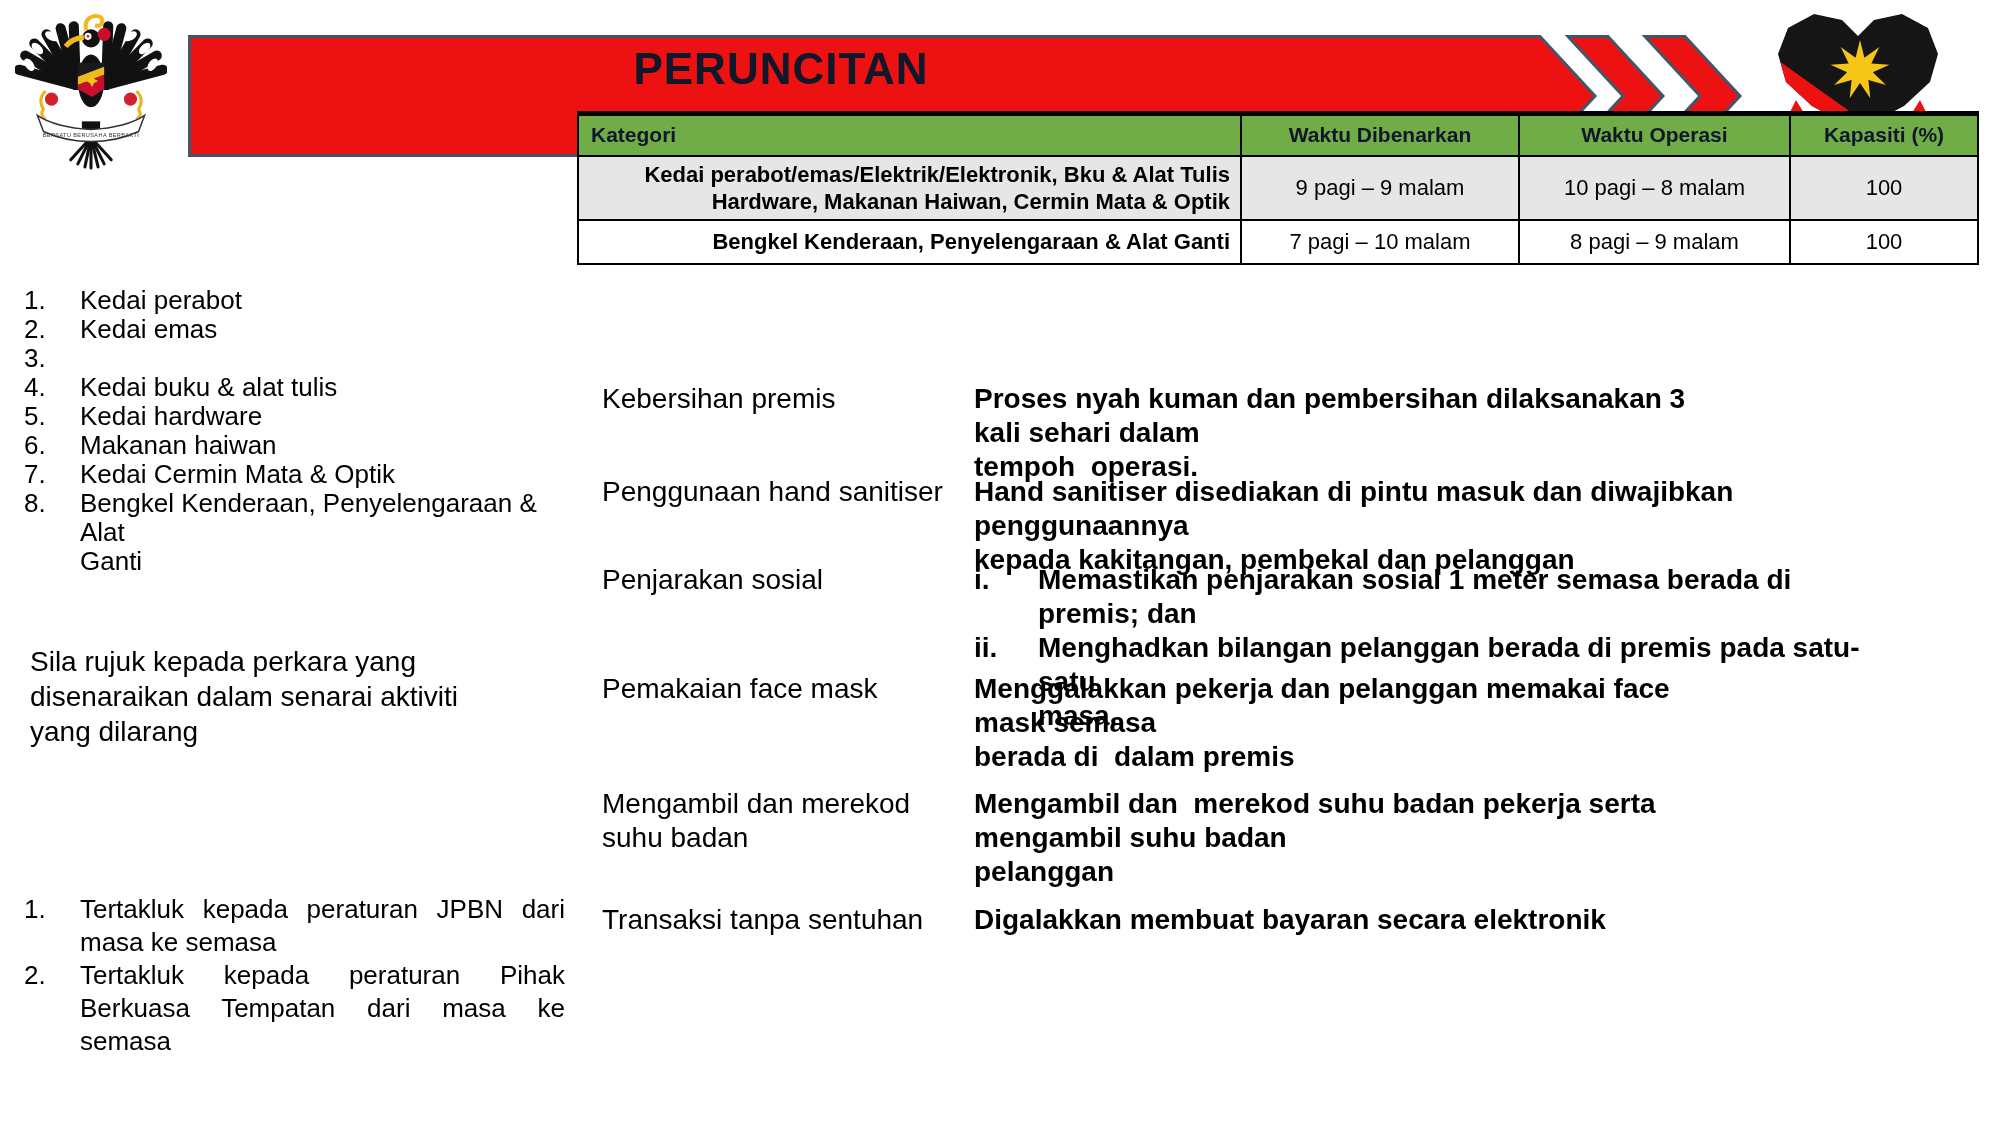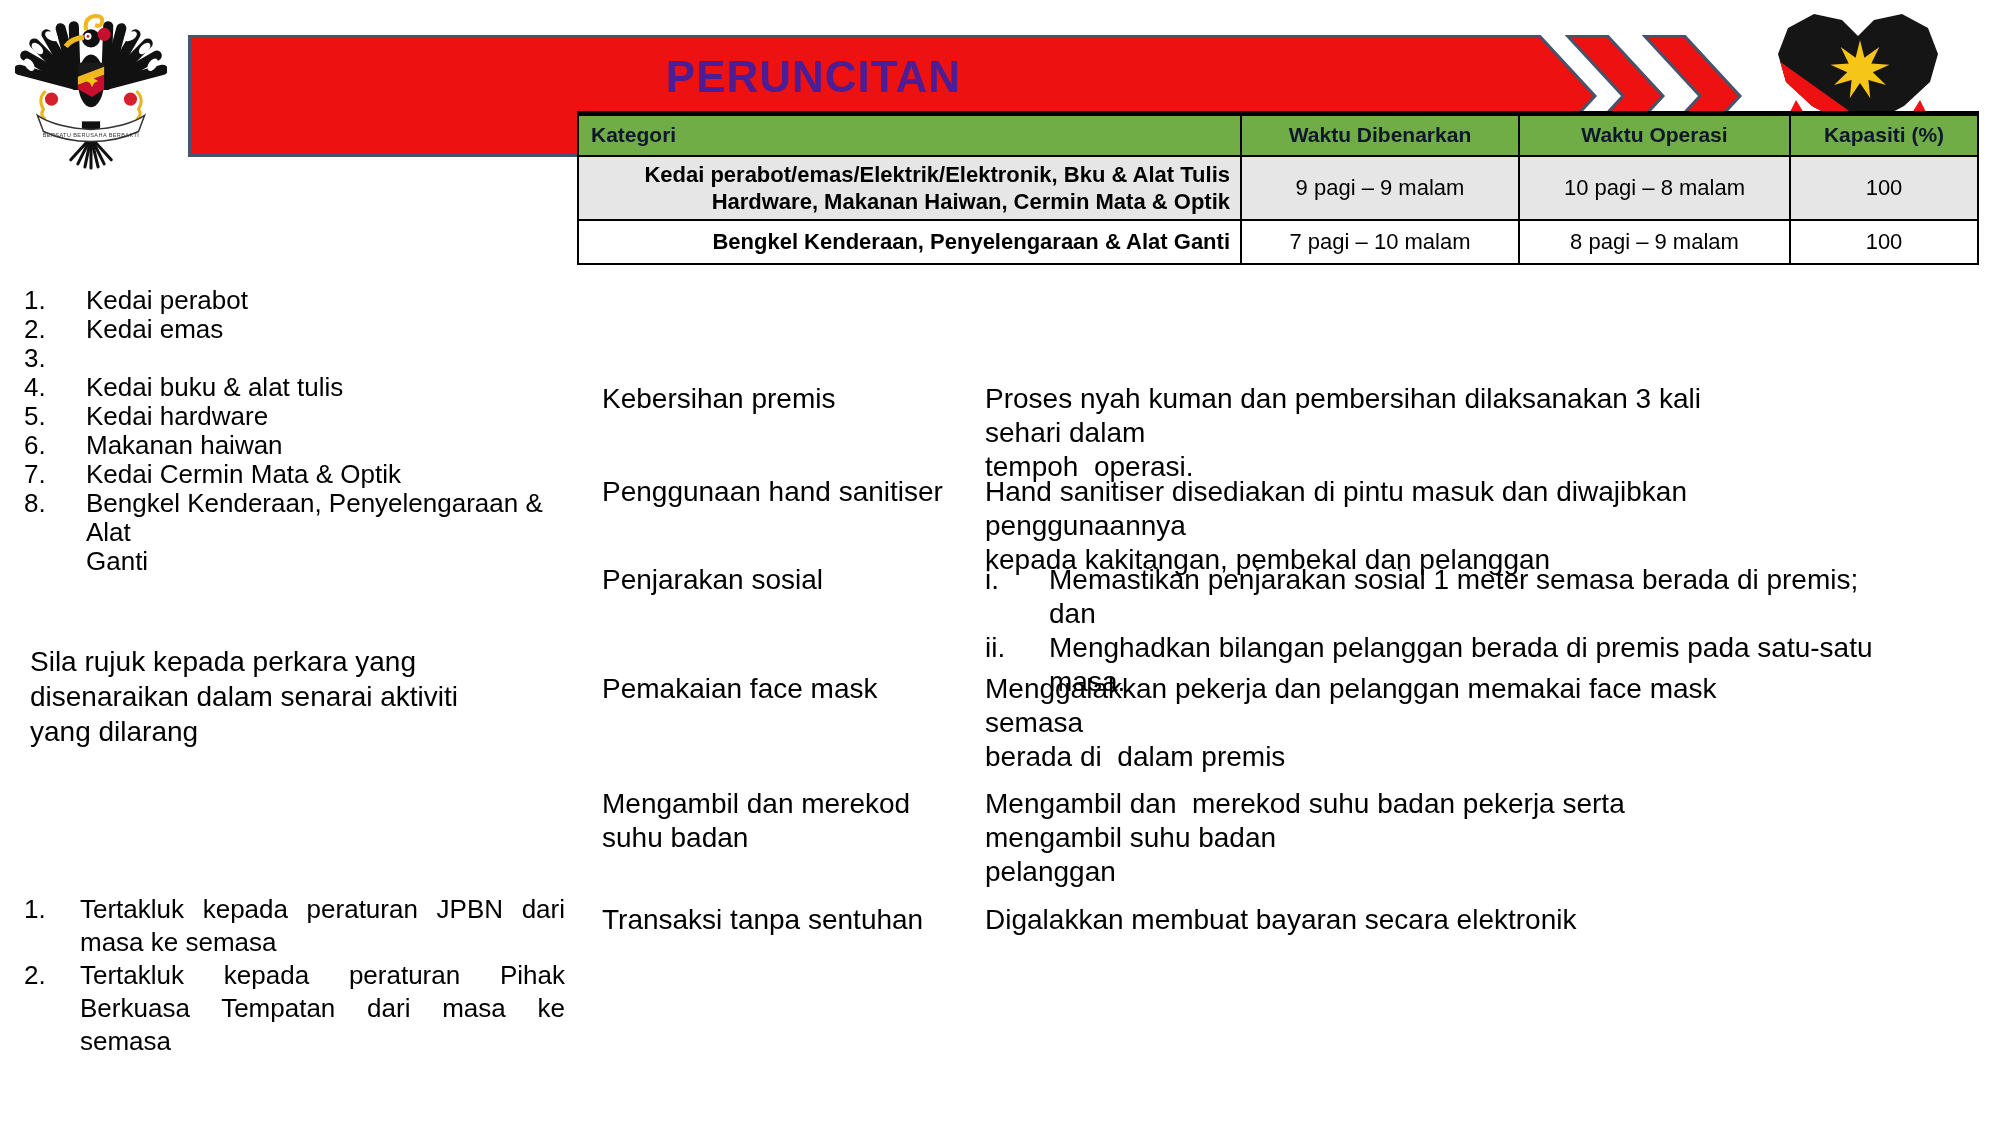--- a/index.html
+++ b/index.html
@@ -6,22 +6,22 @@
   .slide{
     position:relative;width:2000px;height:1125px;background:#fff;overflow:hidden;
     font-family:"Liberation Sans",sans-serif;color:#000;
     --red:#ee1111;--blue-border:#44546a;--green:#70ad47;--row-gray:#e7e6e6;
   }
   .prewrap{white-space:pre-wrap;}
 
   
   .banner-svg{position:absolute;left:188px;top:35px;width:1560px;height:122px;z-index:1;}
   .slide-title{
-    position:absolute;left:601px;top:52px;width:360px;z-index:2;
-    text-align:right;font-size:44px;font-weight:bold;color:#4c1d95;letter-spacing:1px;
+    position:absolute;left:601px;top:44px;width:360px;z-index:2;
+    text-align:center;font-size:44px;font-weight:bold;color:#0f172a;letter-spacing:1px;
   }
   .crest-svg{position:absolute;left:15px;top:6px;width:152px;height:170px;z-index:2;}
   .heart-svg{position:absolute;left:1768px;top:8px;width:180px;height:120px;z-index:1;}
 
   
   .sop-table{
     position:absolute;left:577px;top:111px;width:1400px;z-index:3;
     border-collapse:collapse;table-layout:fixed;
   }
   .sop-table th{
@@ -37,29 +37,29 @@
   .sop-table thead tr{height:42px;}
   .sop-table tr.r1{height:64px;}
   .sop-table tr.r2{height:44px;}
 
   
   .num-list{position:absolute;margin:0;padding:0;list-style:none;counter-reset:n;}
   .num-list li{display:flex;counter-increment:n;}
   .num-list li .n::before{content:counter(n) ".";}
   .num-list .n{flex:0 0 56px;}
   .shop-list{left:24px;top:286px;width:565px;font-size:26px;line-height:29px;}
-  .shop-list .t{width:505px;margin-left:6px;}
+  .shop-list .t{width:505px;}
   .side-note{position:absolute;left:30px;top:644px;width:470px;font-size:28px;line-height:35px;}
   .footnotes{left:24px;top:893px;width:545px;font-size:26px;line-height:33px;}
   .footnotes .t{width:485px;text-align:justify;}
 
   
   .sop-row{position:absolute;left:0;width:1736px;display:flex;font-size:28px;line-height:34px;}
   .sop-label{margin-left:602px;width:372px;flex:0 0 auto;}
-  .sop-text{margin-left:11px;width:940px;}
+  .sop-text{width:940px;font-weight:bold;}
   .sub-item{display:flex;}
   .sub-item .rn{flex:0 0 64px;}
   .sub-item .t{width:860px;}
 </style>
 </head>
 <body>
 
 <div class="slide" style="--red: #ee1111; --blue-border: #44546a; --green: #70ad47; --row-gray: #e7e6e6; --star-yellow: #f5c518;">
 
   <svg class="banner-svg" viewBox="0 0 1560 122" preserveAspectRatio="none">

